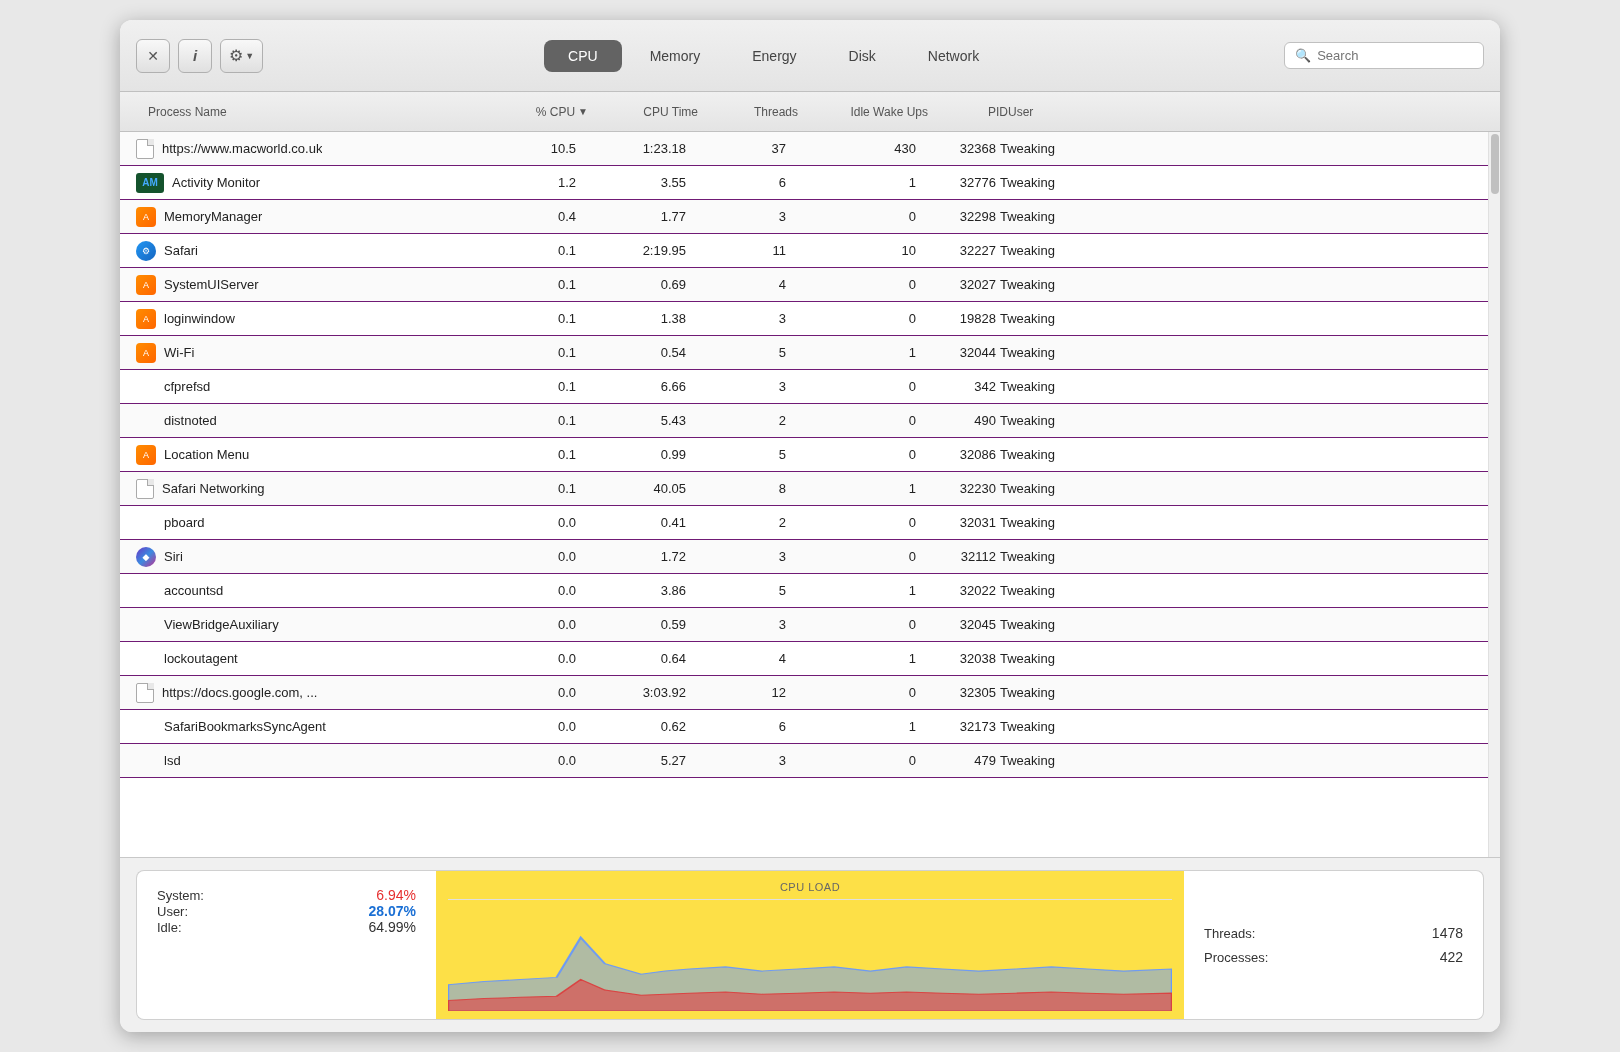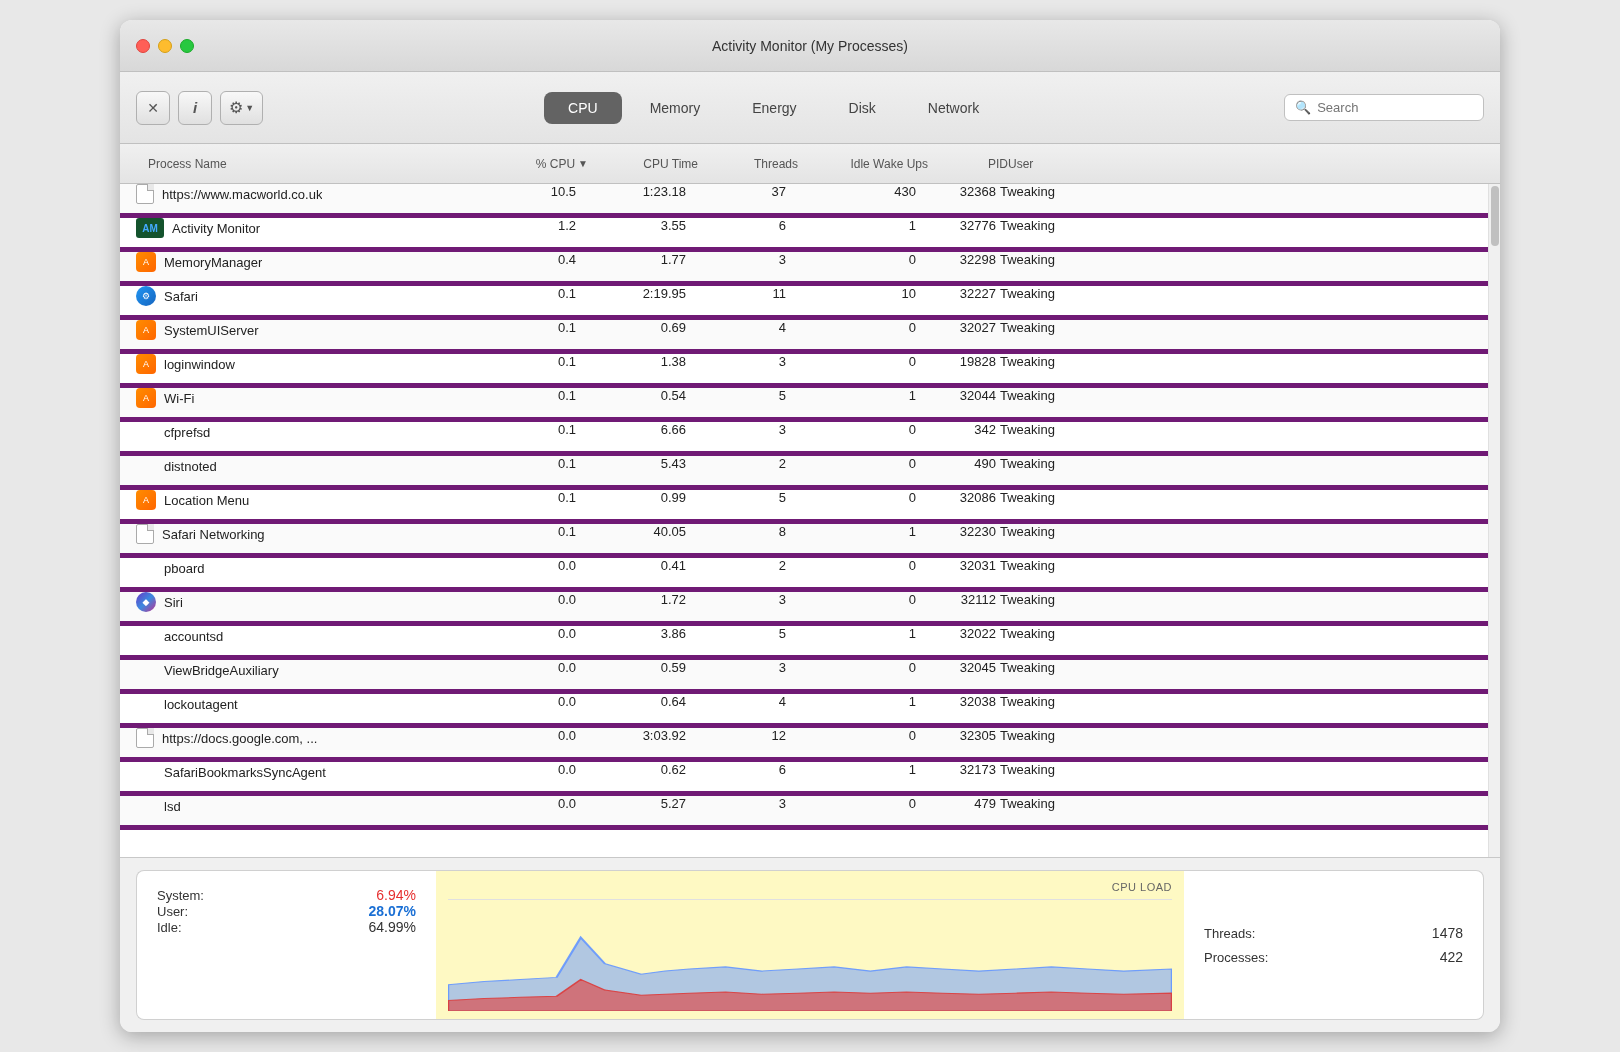--- a/index.html
+++ b/index.html
@@ -149,24 +149,24 @@
     .col-idle { width: 130px; text-align: right; justify-content: flex-end; }
     .col-pid { width: 80px; text-align: right; justify-content: flex-end; }
     .col-user { width: 100px; }
     .process-list {
       flex: 1;
       overflow-y: auto;
       background: white;
     }
     .process-row {
       display: flex;
-      align-items: flex-start;
+      align-items: center;
       padding: 0 16px;
       height: 34px;
-      border-bottom: 5px solid #701a75;
+      border-bottom: 1px solid #701a75;
     }
     .process-row:nth-child(odd) { background: #fafafa; }
     .process-row:nth-child(even) { background: white; }
     .process-name {
       width: 340px;
       display: flex;
       align-items: center;
       gap: 8px;
       font-size: 13px;
       color: #222;
@@ -279,28 +279,28 @@
       display: flex;
       justify-content: space-between;
       align-items: center;
       font-size: 13px;
     }
     .stat-label { color: #333; }
     .stat-value-red { color: #e63030; font-size: 14px; font-weight: 500; }
     .stat-value-blue { color: #1a6fd4; font-size: 14px; font-weight: 700; }
     .stat-value-dark { color: #333; font-size: 14px; font-weight: 500; }
     .chart-area {
-      background: #fef9c3;
+      background: #fde047;
       border: 1px solid #d0d0d0;
       border-left: none;
       border-right: none;
       flex: 1;
       display: flex;
       flex-direction: column;
-      align-items: flex-end;
+      align-items: center;
       padding: 10px 12px 8px;
       position: relative;
     }
     .chart-title {
       font-size: 11px;
       color: #666;
       font-weight: 500;
       letter-spacing: 0.5px;
       margin-bottom: 6px;
     }
@@ -328,28 +328,20 @@
       text-align: right;
     }
     .sort-arrow { font-size: 10px; color: #555; }
     .process-name-text { white-space: nowrap; overflow: hidden; text-overflow: ellipsis; max-width: 280px; }
   </style>
 </head>
 <body>
 
 <div class="window">
 
-  <div class="titlebar">
-    <div class="traffic-lights">
-      <div class="traffic-light tl-close"></div>
-      <div class="traffic-light tl-minimize"></div>
-      <div class="traffic-light tl-maximize"></div>
-    </div>
-    <span class="title-text">Activity Monitor (My Processes)</span>
-  </div>
 
   <div class="toolbar">
     <div class="toolbar-left">
       <div class="tb-btn">
         <span>✕</span>
       </div>
       <div class="tb-btn">
         <span style="font-style:italic; font-weight:bold; font-size:15px;">i</span>
       </div>
       <div class="tb-btn tb-btn-gear">

